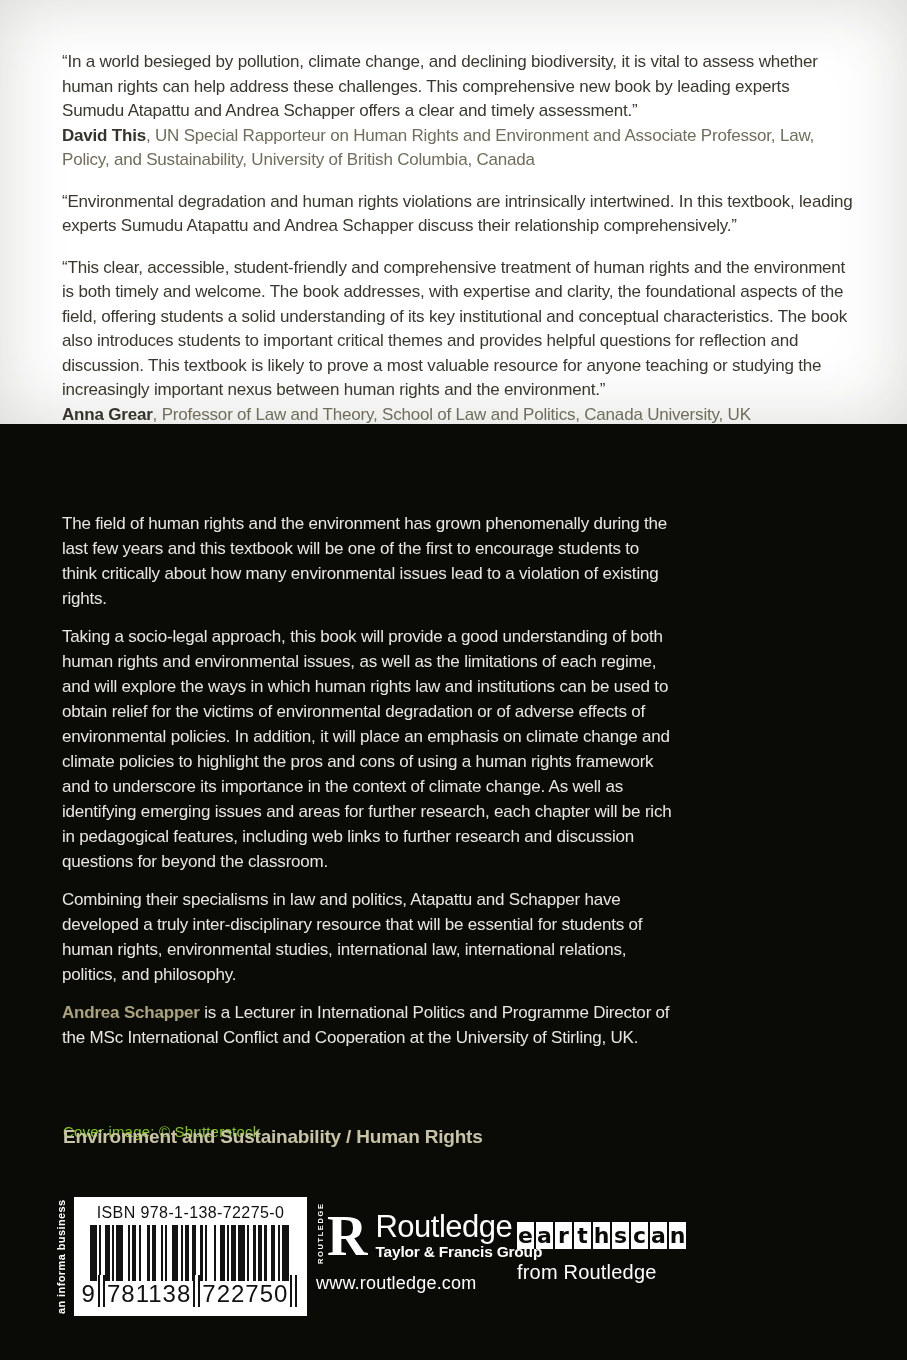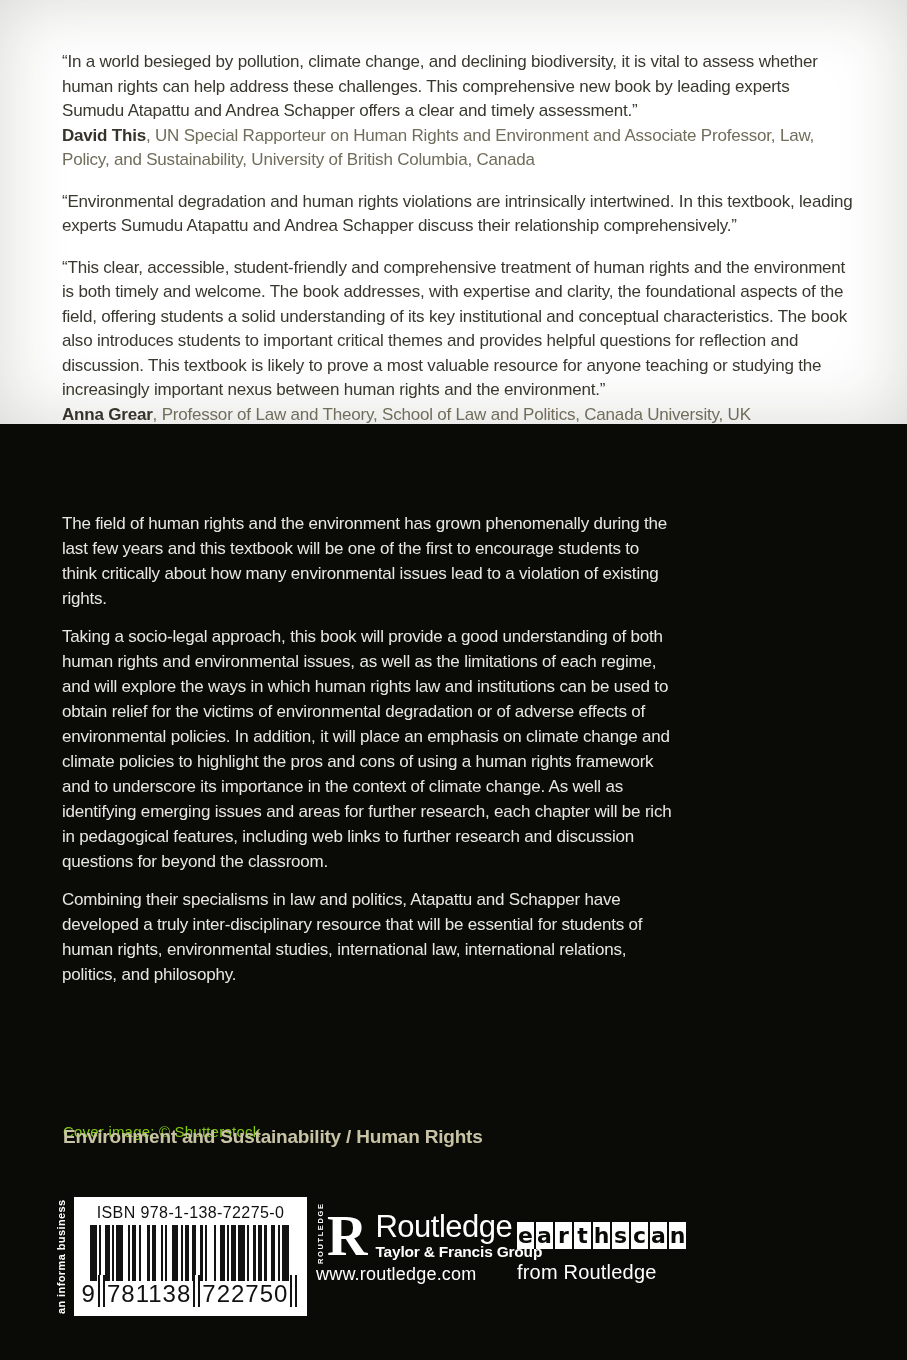--- a/index.html
+++ b/index.html
@@ -78,21 +78,21 @@
     font-size:7.5px;font-weight:bold;letter-spacing:1.6px;color:#fff;
     height:56px;text-align:center;
   }
   .rl-r{
     font-family:"Liberation Serif",serif;font-weight:bold;
     font-size:56px;line-height:56px;color:#fff;margin:0 8px 0 2px;
   }
   .rl-text{display:flex;flex-direction:column;}
   .rl-name{font-size:31px;line-height:32px;color:#fff;letter-spacing:-0.5px;}
   .rl-tagline{font-size:15.5px;line-height:18px;color:#fff;font-weight:bold;letter-spacing:-0.2px;}
-  .rl-url{font-size:18px;color:#fff;letter-spacing:.2px;}
+  .rl-url{margin-top:9px;font-size:18px;color:#fff;letter-spacing:.2px;}
   .earthscan-logo{position:absolute;left:517px;top:1222px;}
   .es-tiles{display:flex;gap:2px;}
   .es-tile{
     width:17px;height:27px;background:#fff;color:#0a0a07;
     font-weight:bold;font-size:22px;line-height:27px;text-align:center;
     font-family:"DejaVu Sans",sans-serif;
   }
   .es-from{color:#fff;font-size:20px;margin-top:12px;letter-spacing:.2px;}
   .ebook-note{
     position:absolute;left:311px;top:1296px;color:#a7a7a3;font-size:14.5px;
@@ -121,20 +121,21 @@
     </div>
 
   </div>
 
   <div class="description-section">
     <p>The field of human rights and the environment has grown phenomenally during the last few years and this textbook will be one of the first to encourage students to think critically about how many environmental issues lead to a violation of existing rights.</p>
     <p>Taking a socio-legal approach, this book will provide a good understanding of both human rights and environmental issues, as well as the limitations of each regime, and will explore the ways in which human rights law and institutions can be used to obtain relief for the victims of environmental degradation or of adverse effects of environmental policies. In addition, it will place an emphasis on climate change and climate policies to highlight the pros and cons of using a human rights framework and to underscore its importance in the context of climate change. As well as identifying emerging issues and areas for further research, each chapter will be rich in pedagogical features, including web links to further research and discussion questions for beyond the classroom.</p>
     <p>Combining their specialisms in law and politics, Atapattu and Schapper have developed a truly inter-disciplinary resource that will be essential for students of human rights, environmental studies, international law, international relations, politics, and philosophy.</p>
 
 
+    <p><span class="author-name">Andrea Schapper</span><span> is a Lecturer in International Politics and Programme Director of the MSc International Conflict and Cooperation at the University of Stirling, UK.</span></p>
   </div>
 
   <div class="credit-line">Cover image: © Shutterstock</div>
   <div class="category-line">Environment and Sustainability / Human Rights</div>
 
   <div class="informa-vertical">an informa business</div>
 
   <div class="isbn-box">
     <p class="isbn-label">ISBN 978-1-138-72275-0</p>
     <div class="barcode" id="barcode">

